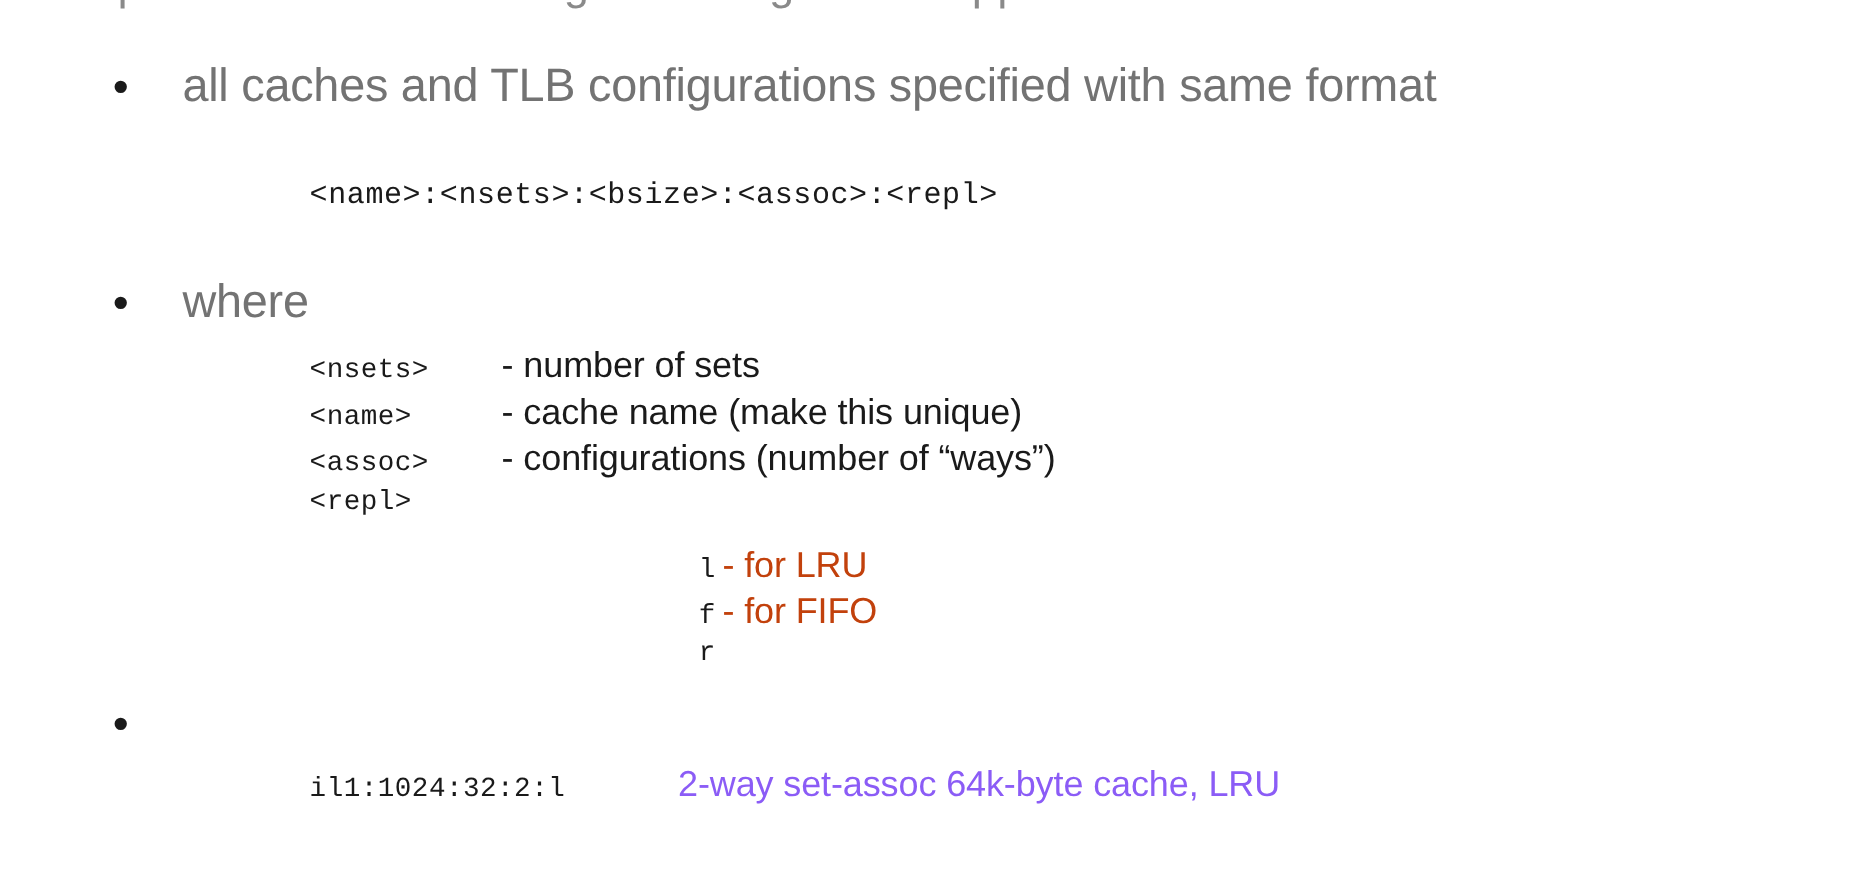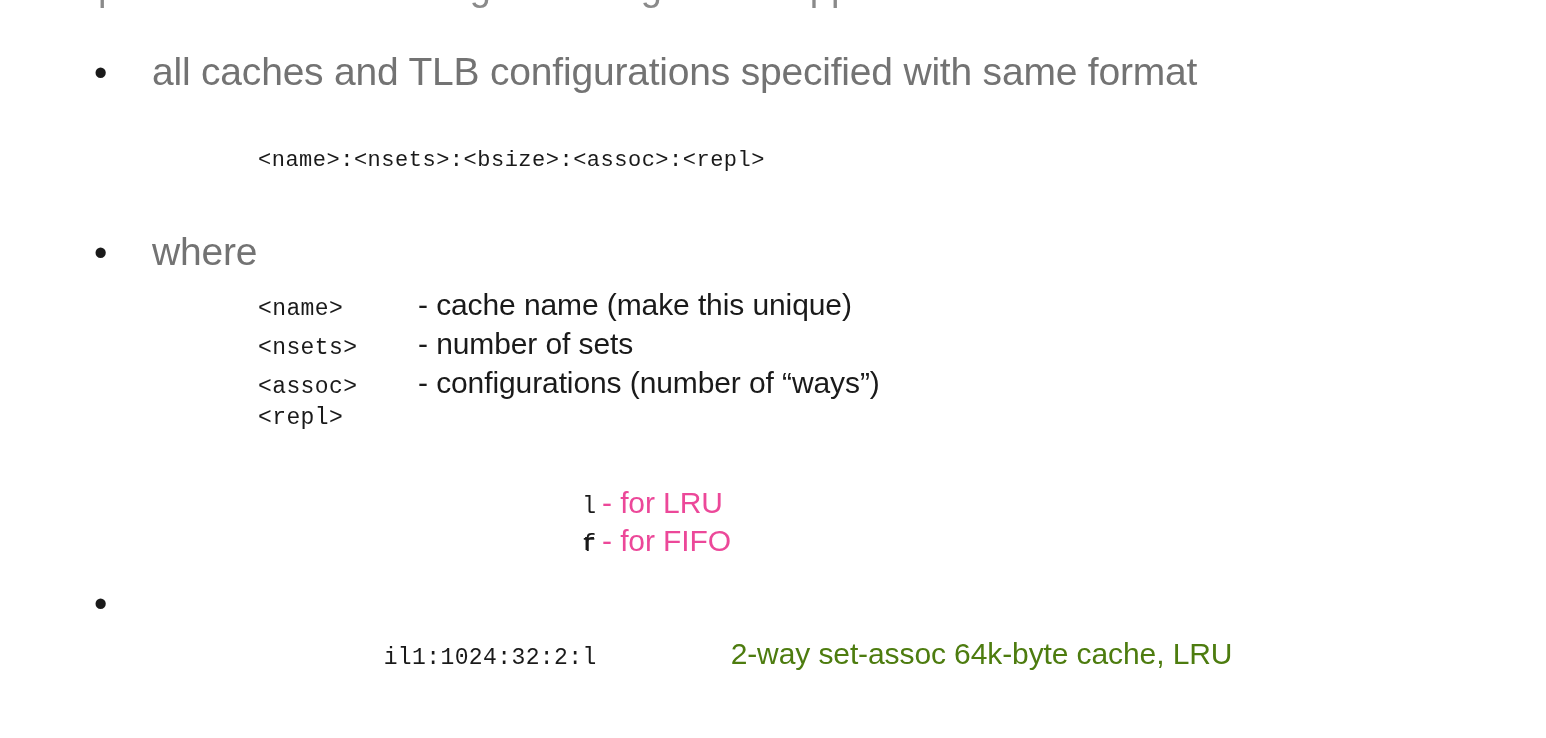--- a/index.html
+++ b/index.html
@@ -69,21 +69,21 @@
 
   
   .mono {
     font-family: "Liberation Mono", "DejaVu Sans Mono", monospace;
   }
 
   #format-spec {
     position: absolute;
     left: 258px;
     top: 150px;
-    font-size: 22px;
+    font-size: 25px;
     line-height: 1;
     letter-spacing: 0.5px;
     white-space: nowrap;
     color: #1a1a1a;
   }
 
   
   #where-list {
     position: absolute;
     left: 258px;
@@ -124,49 +124,46 @@
   .repl-key {
     flex: 0 0 126px;
     text-align: right;
     font-size: 23px;
     color: #1a1a1a;
     padding-right: 6px;
   }
   .repl-desc {
     font-size: 30px;
     letter-spacing: -0.1px;
-    color: #ec4899;
-    margin-top: 31px;
+    color: #c2410c;
   }
 
   
   #examples-list {
     position: absolute;
     left: 258px;
     top: 637px;
     width: 1100px;
   }
   .example-row {
     display: flex;
     align-items: baseline;
     white-space: nowrap;
     height: 40px;
-    justify-content: center;
   }
   .example-spec {
     flex: 0 0 307px;
     font-size: 23px;
     letter-spacing: 0.4px;
     color: #1a1a1a;
   }
   .example-desc {
     font-size: 30px;
     letter-spacing: -0.1px;
-    color: #4d7c0f;
-    margin-left: 40px;
+    color: #8b5cf6;
   }
 </style>
 </head>
 <body>
 
 <div class="slide">
 
   <div class="clipped-top">performance of the original configuration applies</div>
 
   <div class="bullet-row" id="bullet-caches">
@@ -177,27 +174,27 @@
   <div class="mono" id="format-spec">&lt;name&gt;:&lt;nsets&gt;:&lt;bsize&gt;:&lt;assoc&gt;:&lt;repl&gt;</div>
 
   <div class="bullet-row" id="bullet-where">
     <span class="bullet-mark">•</span>
     <span class="bullet-text">where</span>
   </div>
 
   <div id="where-list">
 
     <div class="def-row">
+      <span class="def-term mono">&lt;nsets&gt;</span>
+      <span class="def-desc">- number of sets</span>
+    </div>
+
+    <div class="def-row">
       <span class="def-term mono">&lt;name&gt;</span>
       <span class="def-desc">- cache name (make this unique)</span>
-    </div>
-
-    <div class="def-row">
-      <span class="def-term mono">&lt;nsets&gt;</span>
-      <span class="def-desc">- number of sets</span>
     </div>
 
     <div class="def-row">
       <span class="def-term mono">&lt;assoc&gt;</span>
       <span class="def-desc">- configurations (number of “ways”)</span>
     </div>
 
     <div class="def-row">
       <span class="def-term mono">&lt;repl&gt;</span>
     </div>

